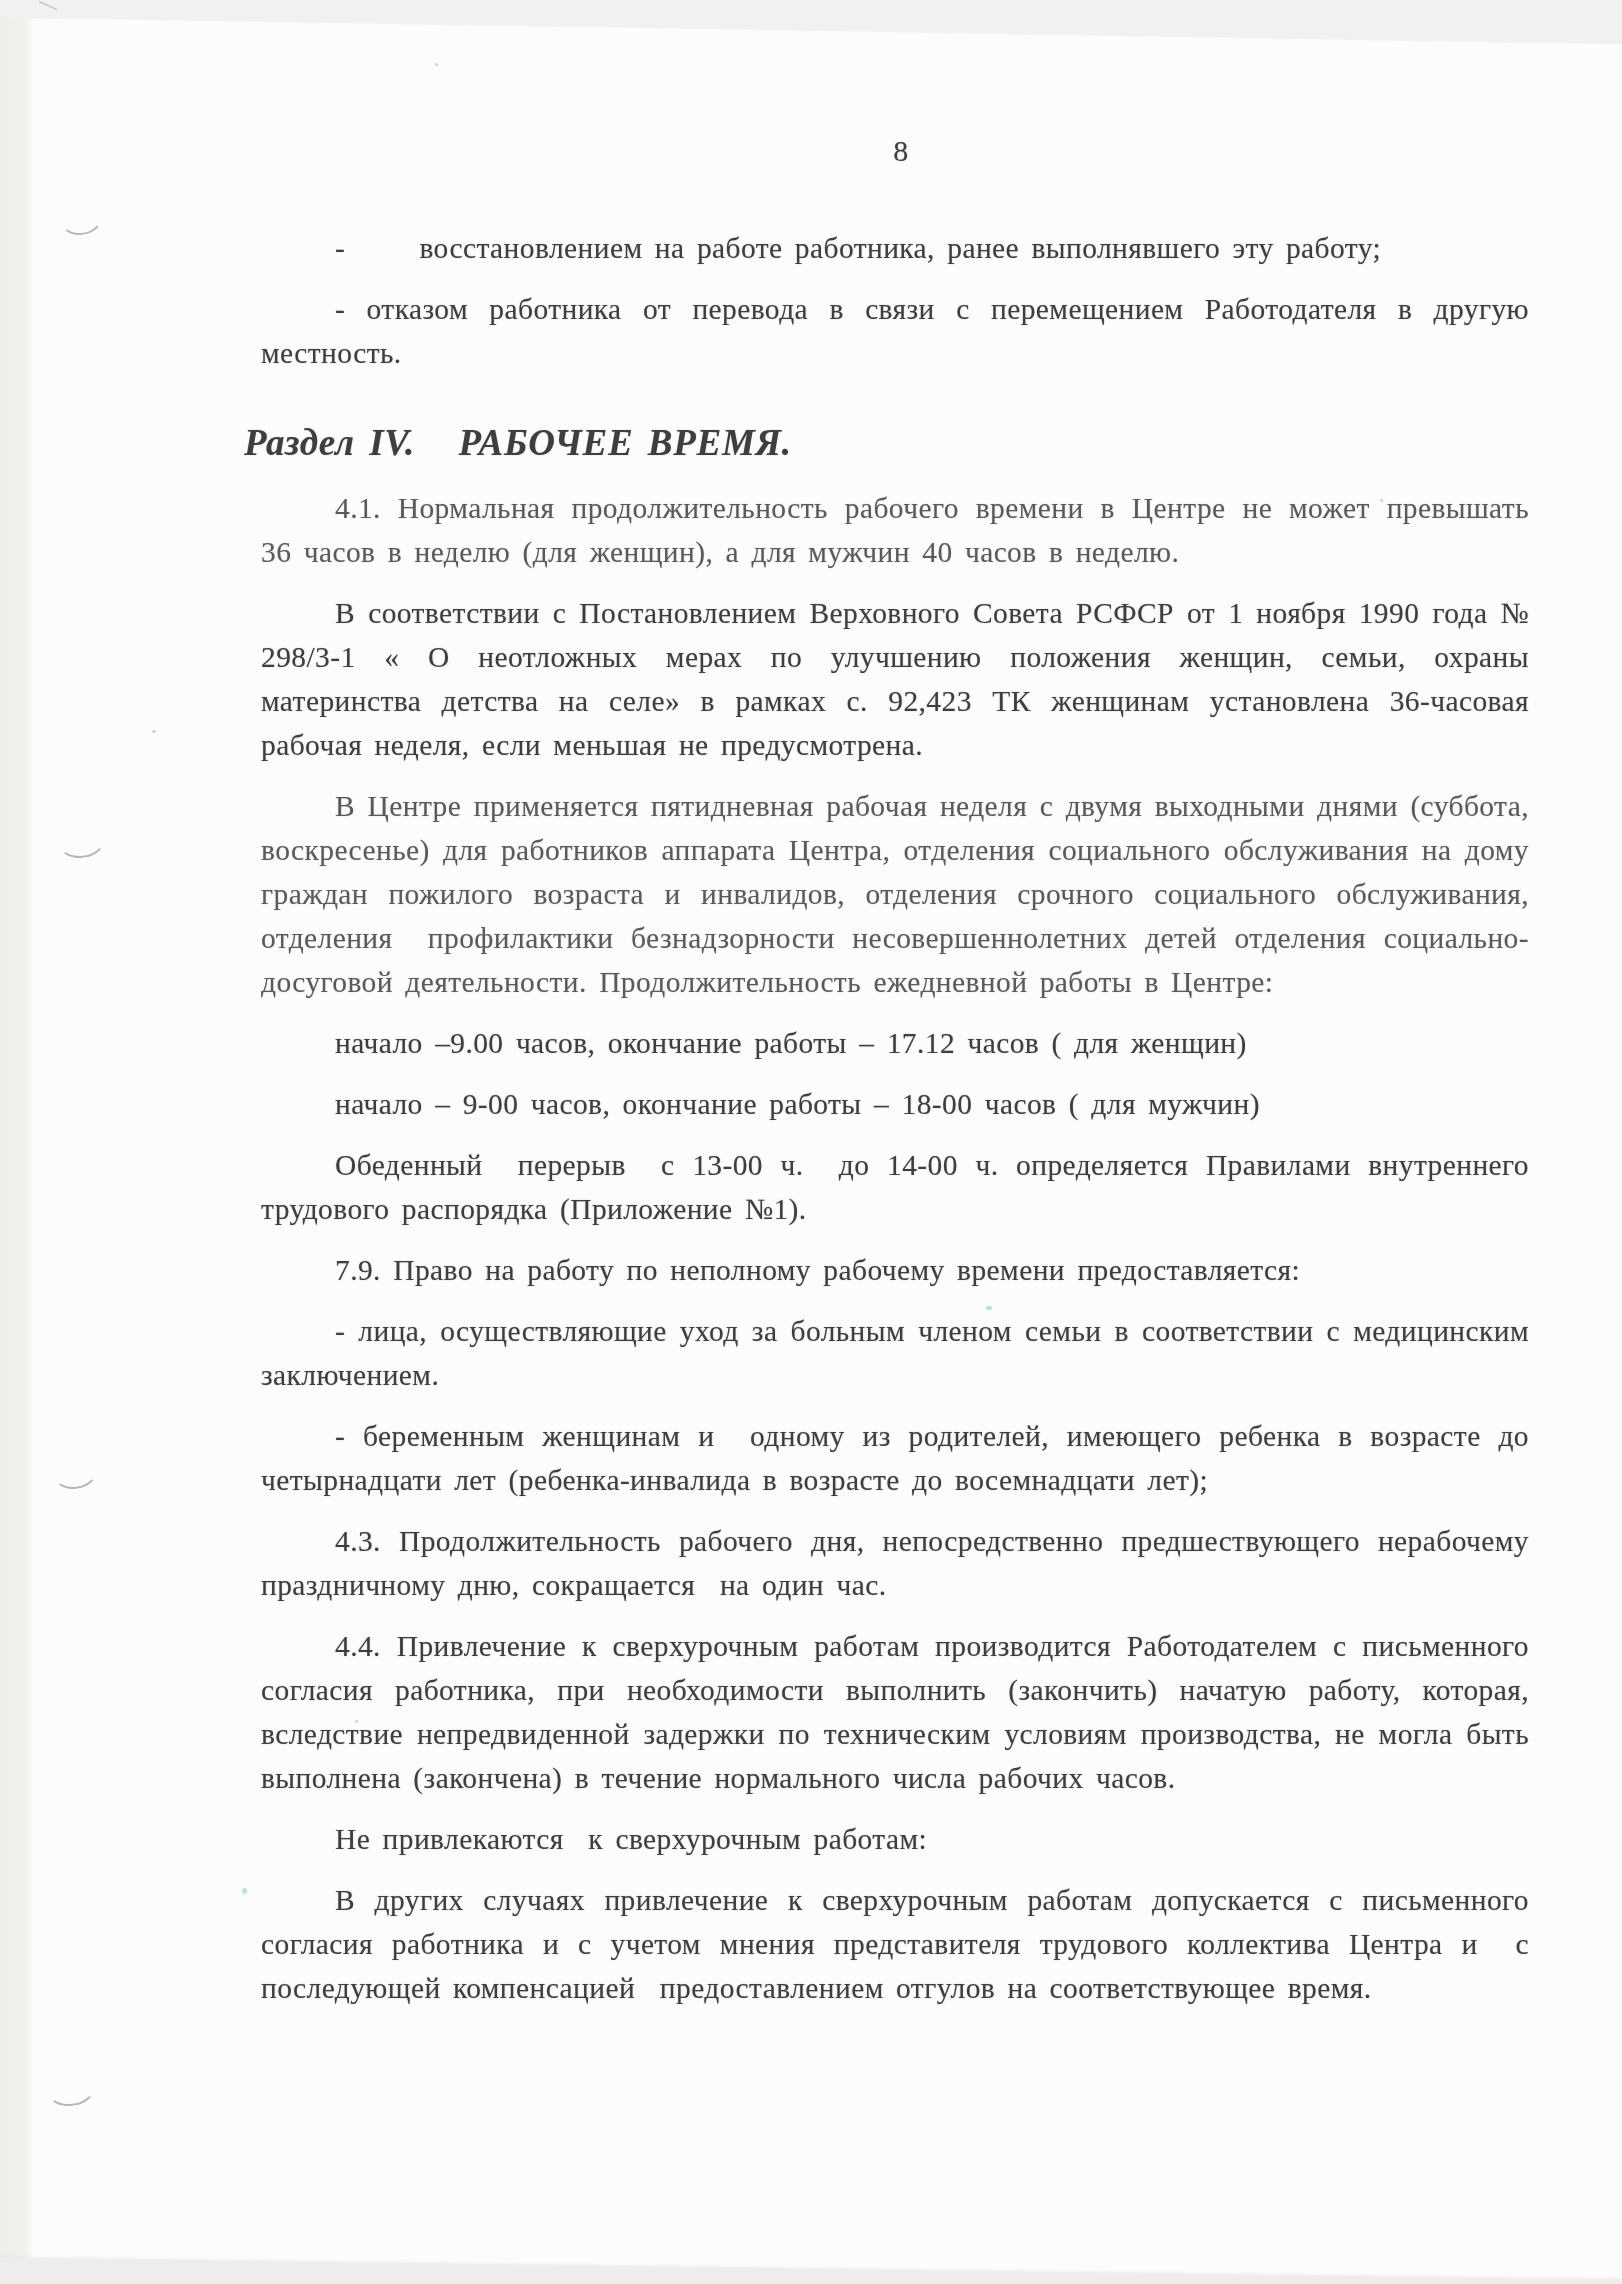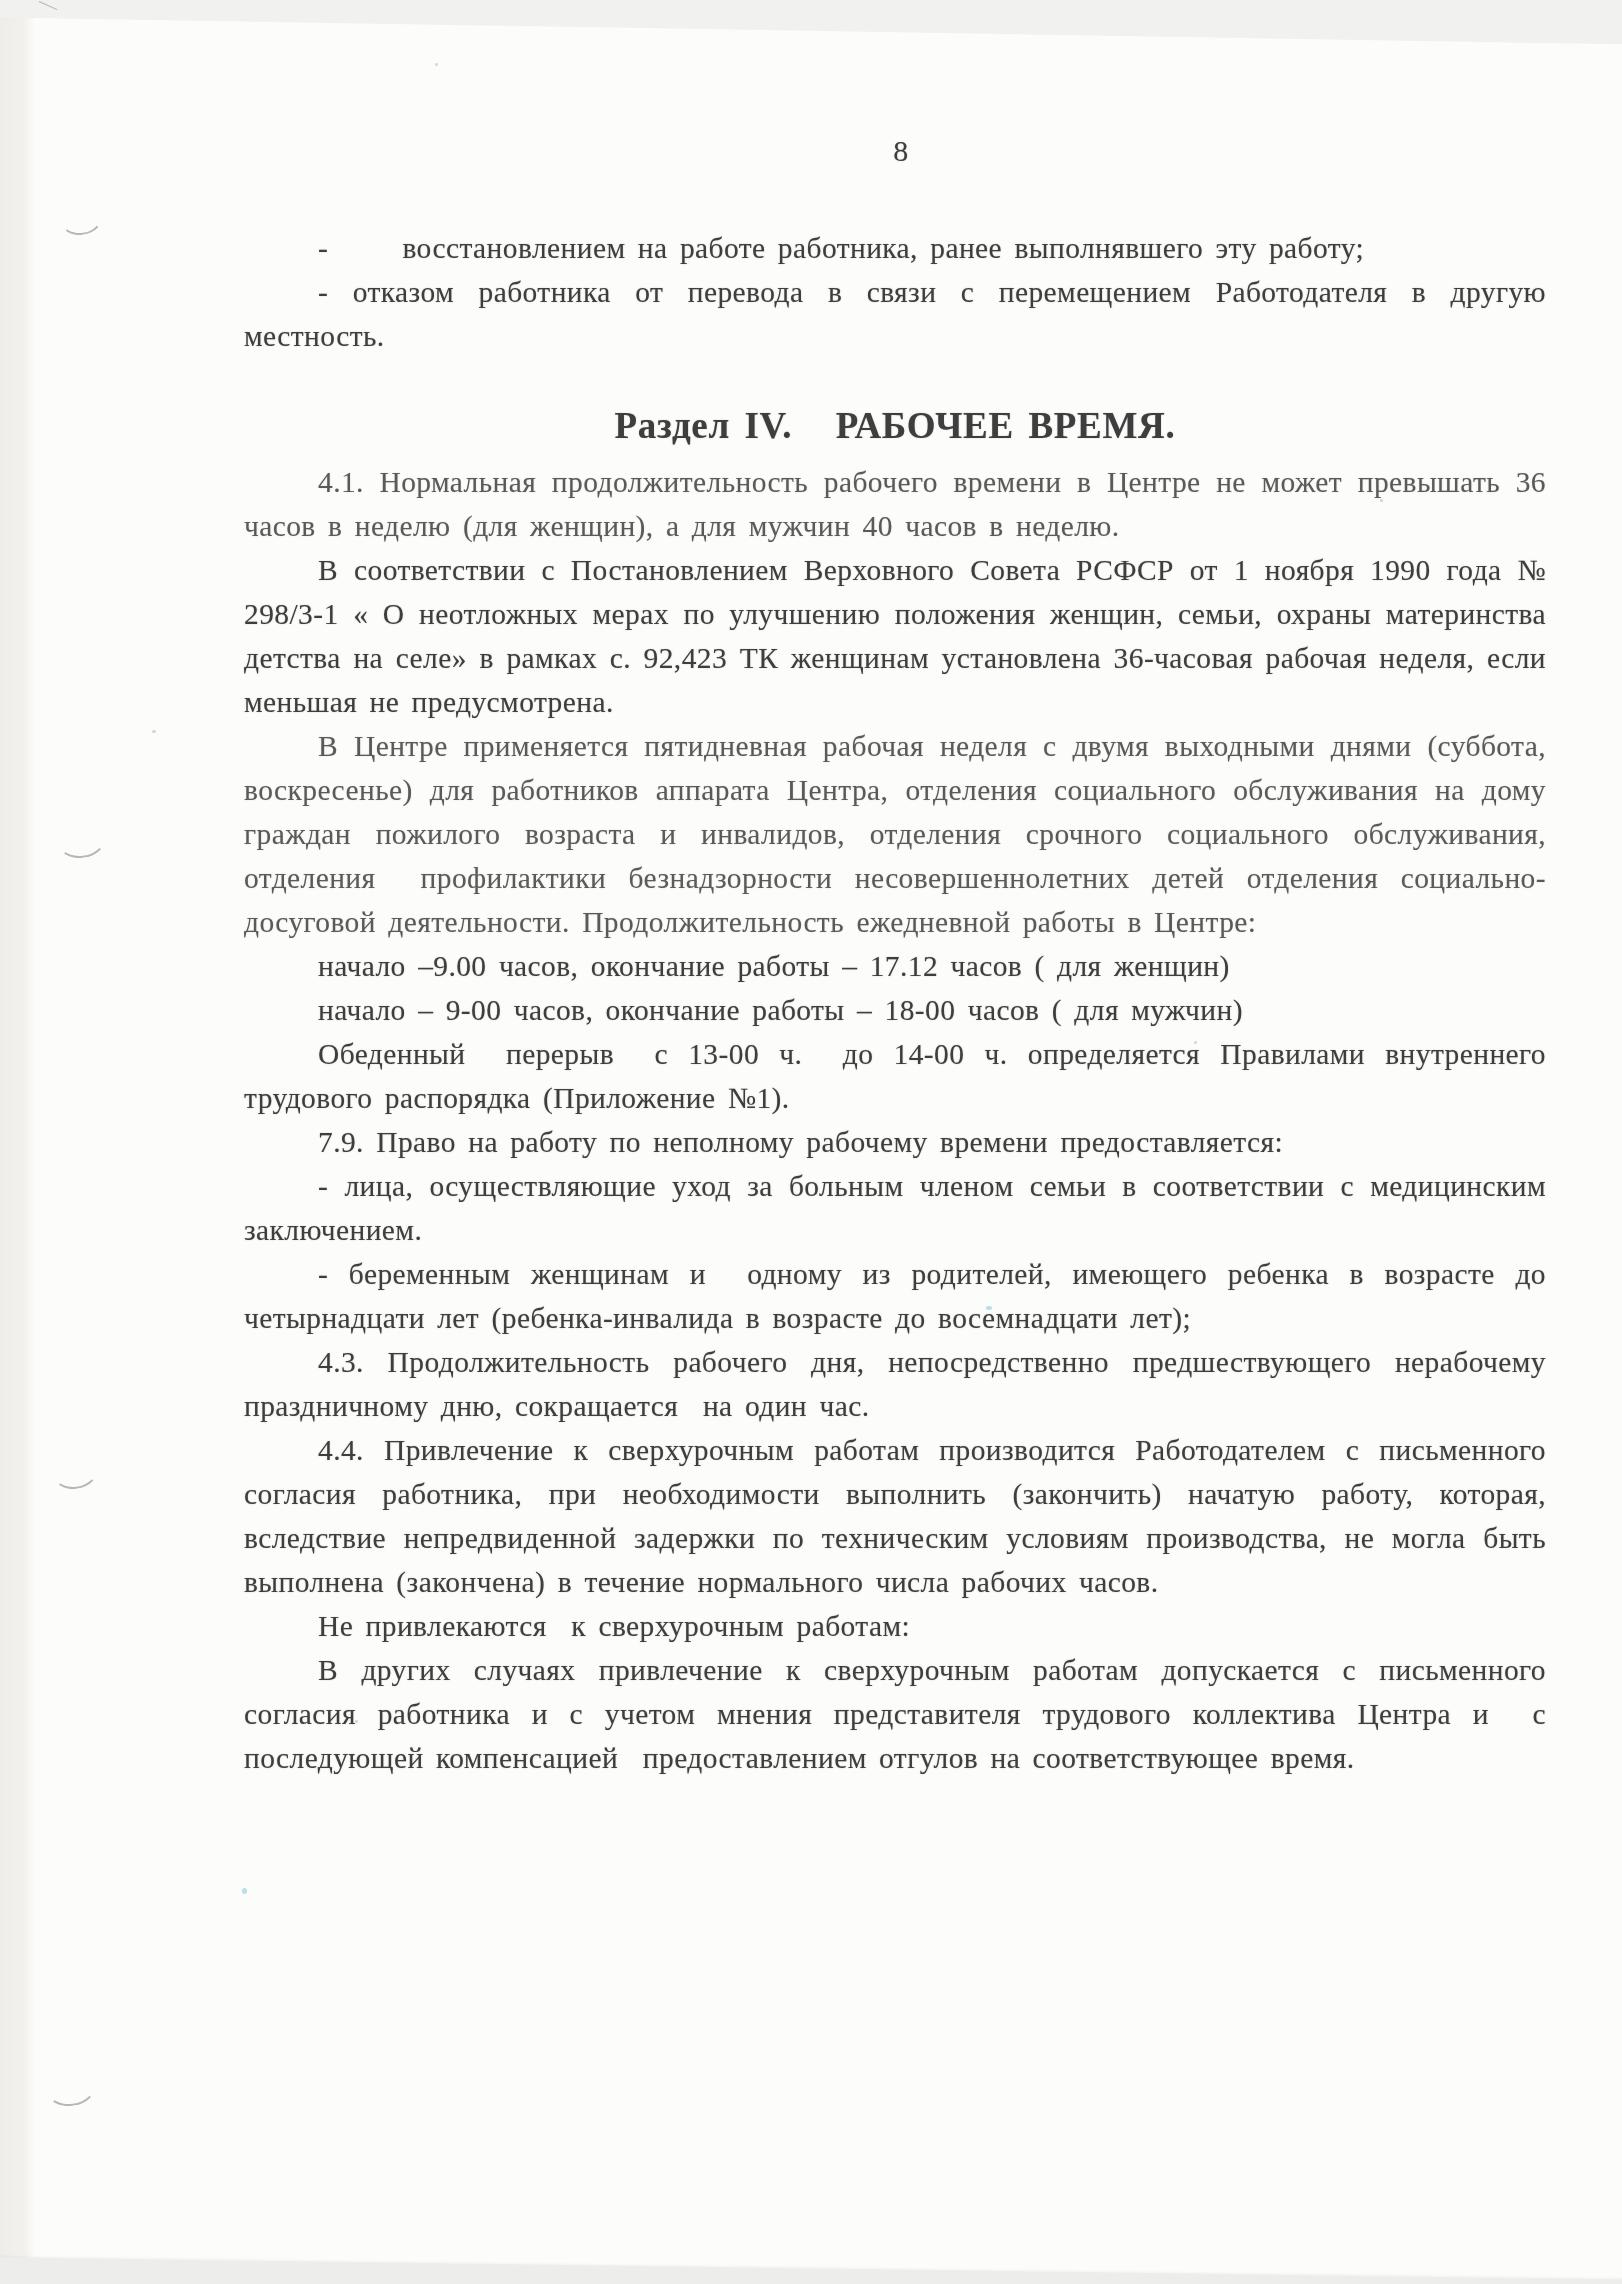--- a/index.html
+++ b/index.html
@@ -64,26 +64,26 @@
     color:var(--ink);
     font-size:29.5px;line-height:44px;
     letter-spacing:0.4px;word-spacing:4.6px;
     text-shadow:0 0 1.3px rgba(70,70,70,.38);
   }
   .page-number{
     text-align:center;margin:0 0 53px 11.8px;
     font-size:30px;
   }
   .para{
-    margin:0;text-align:justify;text-indent:74px;
+    margin:17px;text-align:justify;text-indent:74px;
   }
   .para.light{color:var(--ink-light);text-shadow:0 0 1.3px rgba(100,100,100,.30);}
   .para.heading{
-    text-align:center;text-indent:0;
-    font-weight:bold;
+    text-align:left;text-indent:0;
+    font-weight:bold;font-style:italic;
     font-size:37px;line-height:53px;
     margin:41px 0 7.9px 0;
     letter-spacing:0.7px;
   }
 </style>
 </head>
 <body>
 
 <div class="scanner-strip"></div>
 <div class="edge-top"></div>

